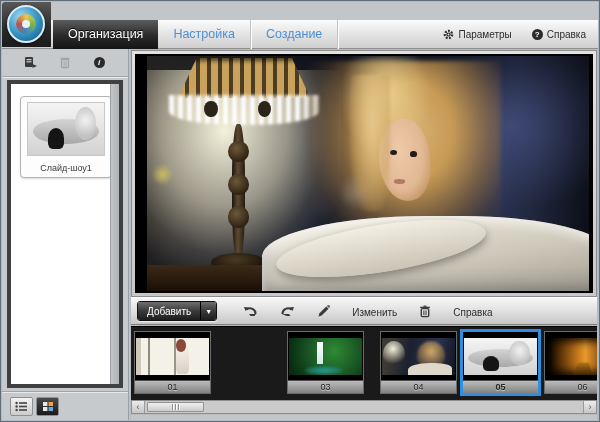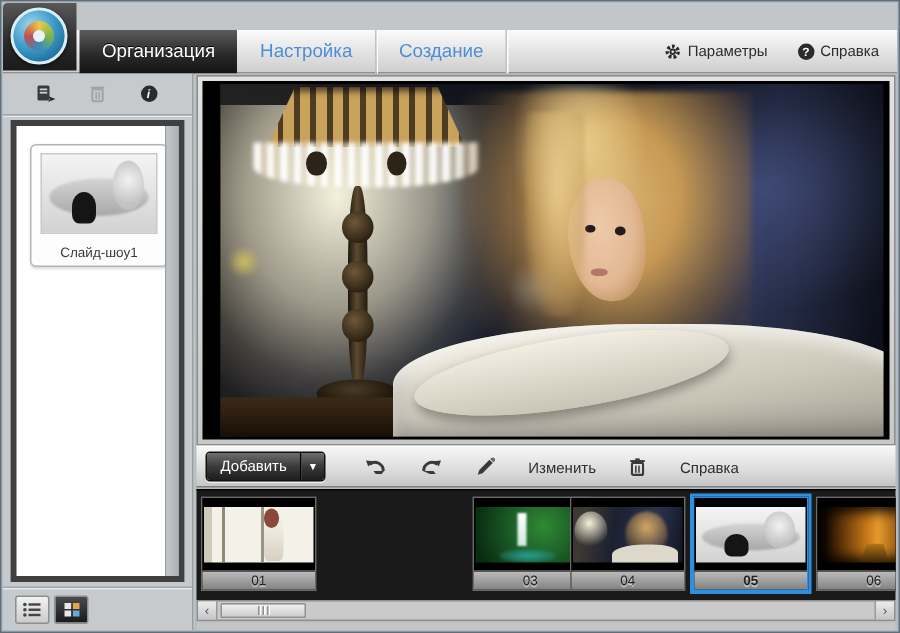--- a/index.html
+++ b/index.html
@@ -363,21 +363,21 @@
         <div class="film-img">
             <div class="film-photo photo-window-girl">
               <div class="t t1"></div>
               <div class="t t2"></div>
               <div class="t t3"></div>
               <div class="t t4"></div>
             </div>
           </div>
         <div class="film-label">01</div>
       </div>
-      <div class="film-item" style="left:184px;padding-left:12px;">
+      <div class="film-item" style="left:156px;padding-left:12px;">
         <div class="film-img">
             <div class="film-photo photo-waterfall">
               <div class="t t1"></div>
               <div class="t t2"></div>
             </div>
           </div>
         <div class="film-label">03</div>
       </div>
       <div class="film-item" style="left:249px;">
         <div class="film-img">

